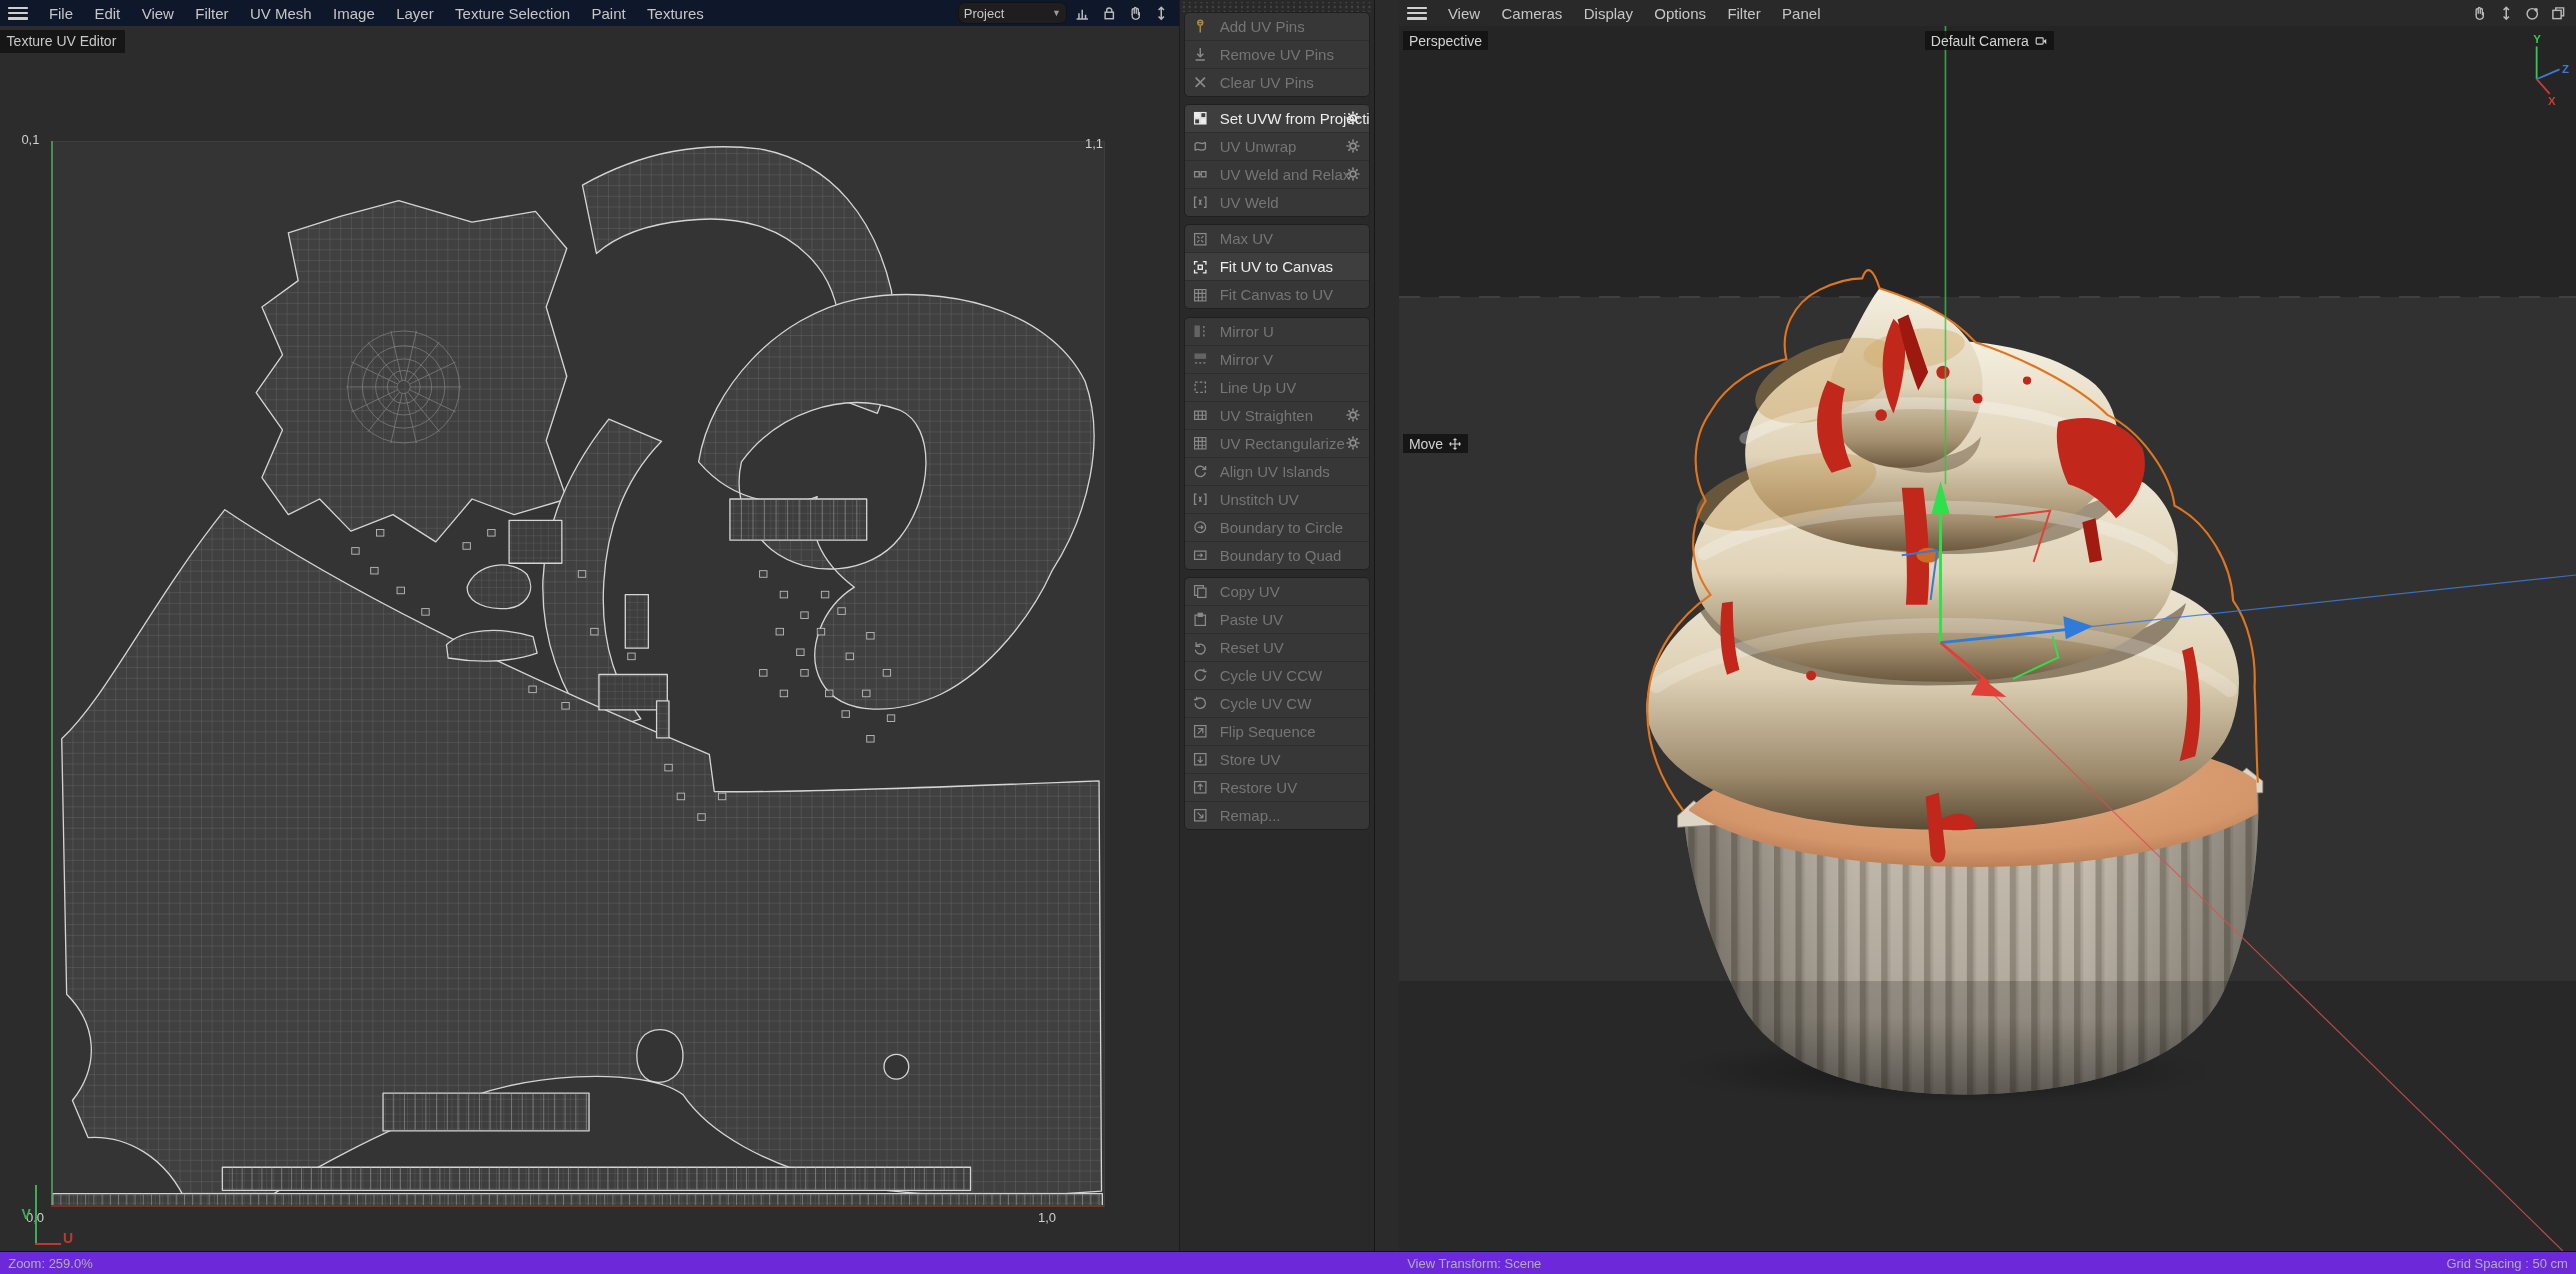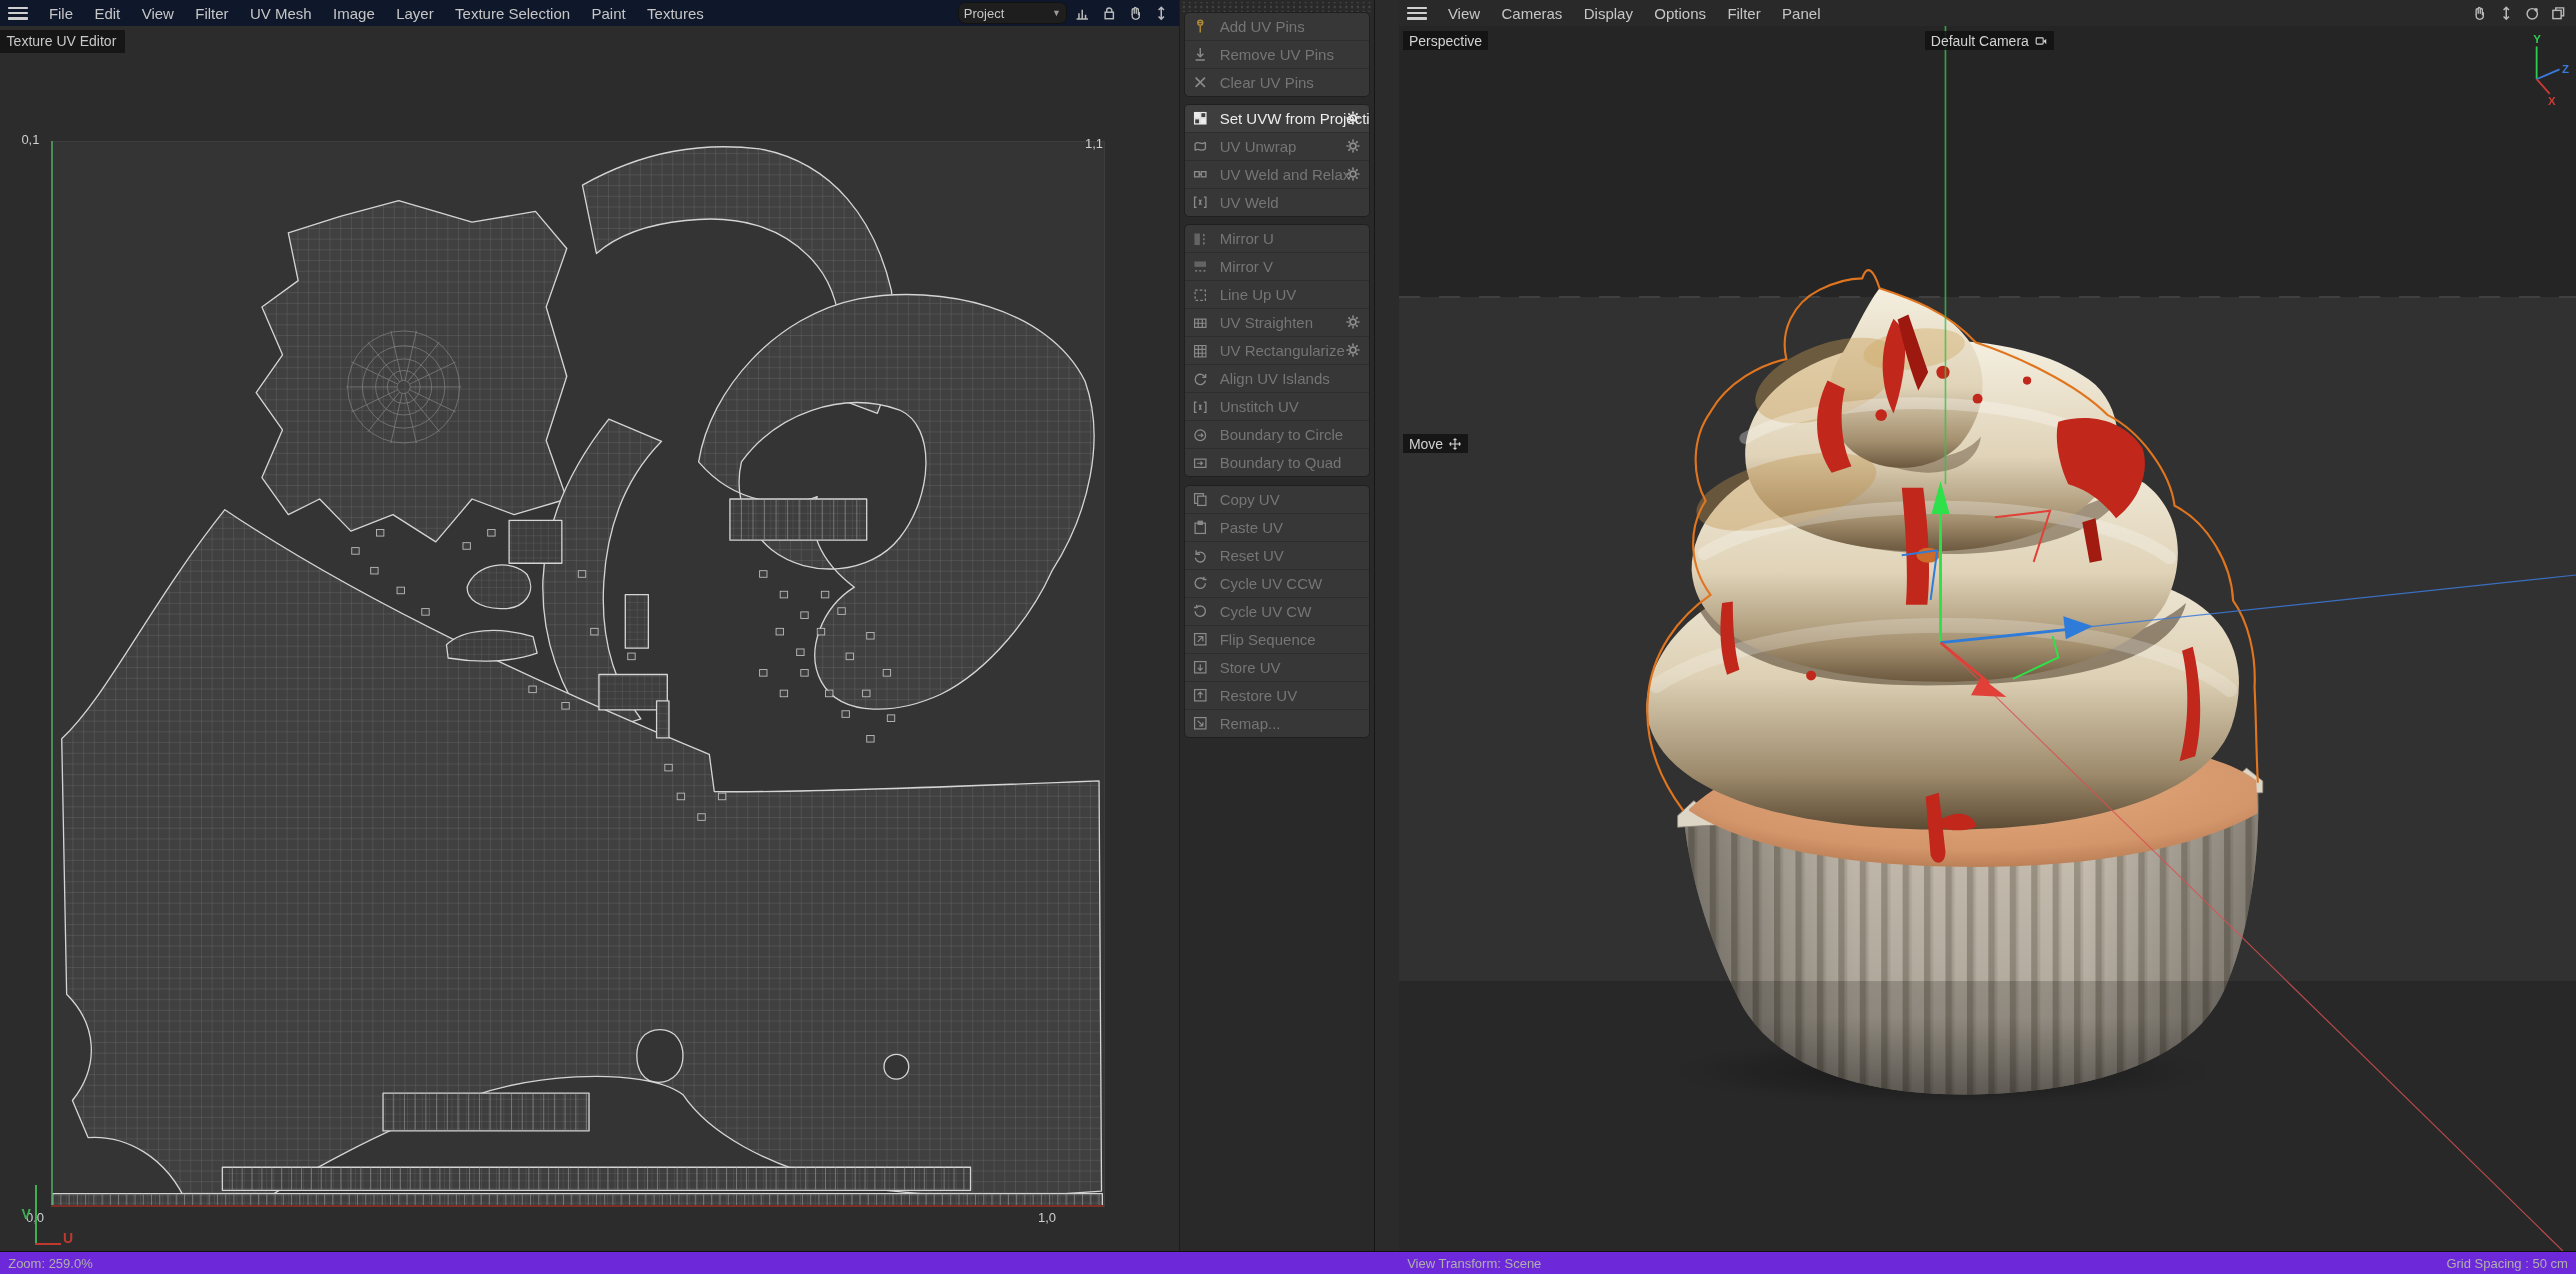--- a/index.html
+++ b/index.html
@@ -759,20 +759,40 @@
           <div class="prow">
             <svg class="ric" viewBox="0 0 20 20" width="16.5" height="16.5">
               <use href="#sym-bracket"></use>
             </svg>
             <span class="rlabel">UV Weld</span>
           </div>
         </div>
         <div class="pgroup">
           <div class="prow">
             <svg class="ric" viewBox="0 0 20 20" width="16.5" height="16.5">
+              <use href="#sym-max"></use>
+            </svg>
+            <span class="rlabel">Max UV</span>
+          </div>
+          <div class="prow enabled">
+            <svg class="ric" viewBox="0 0 20 20" width="16.5" height="16.5">
+              <use href="#sym-fit"></use>
+            </svg>
+            <span class="rlabel">Fit UV to Canvas</span>
+          </div>
+          <div class="prow">
+            <svg class="ric" viewBox="0 0 20 20" width="16.5" height="16.5">
+              <use href="#sym-grid"></use>
+            </svg>
+            <span class="rlabel">Fit Canvas to UV</span>
+          </div>
+        </div>
+        <div class="pgroup">
+          <div class="prow">
+            <svg class="ric" viewBox="0 0 20 20" width="16.5" height="16.5">
               <use href="#sym-mirror-u"></use>
             </svg>
             <span class="rlabel">Mirror U</span>
           </div>
           <div class="prow">
             <svg class="ric" viewBox="0 0 20 20" width="16.5" height="16.5">
               <use href="#sym-mirror-v"></use>
             </svg>
             <span class="rlabel">Mirror V</span>
           </div>

